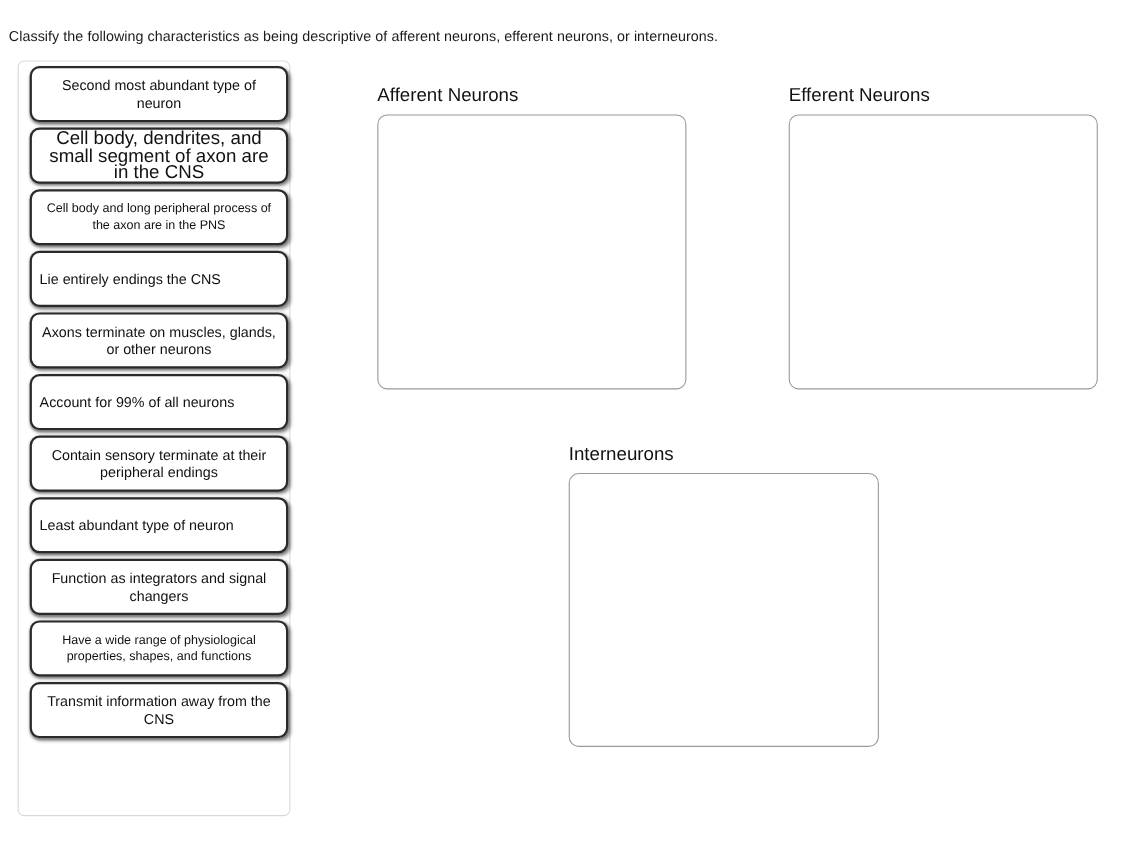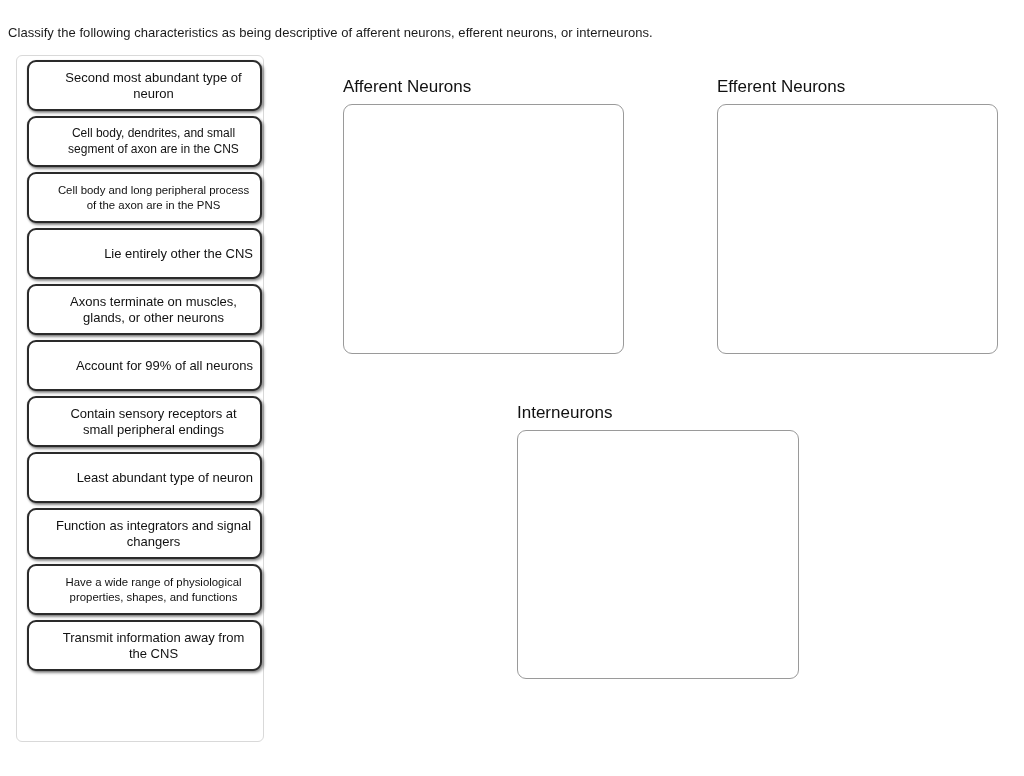--- a/index.html
+++ b/index.html
@@ -53,35 +53,34 @@
     width: 235px;
     height: 51px;
     margin-bottom: 5px;
     background: #ffffff;
     border: 2px solid #2a2a2a;
     border-radius: 9px;
     box-shadow: 2px 2px 3px rgba(0,0,0,0.40),
                 0 1px 2px rgba(0,0,0,0.22);
     display: flex;
     align-items: center;
-    justify-content: flex-end;
+    justify-content: flex-start;
     text-align: center;
     cursor: move;
     overflow: hidden;
-    padding-left: 18px;
   }
   .drag-card .card-text {
     display: block;
     padding: 0 7px;
     font-size: 13px;
     line-height: 16px;
     color: #111111;
   }
   .drag-card.size-md .card-text {
-    font-size: 12px;
+    font-size: 17px;
     line-height: 15.5px;
   }
   .drag-card.size-sm .card-text {
     font-size: 11.4px;
     line-height: 14.5px;
   }
 
   
   .zone-group {
     position: absolute;
@@ -122,33 +121,33 @@
 
     <div class="drag-card size-md">
       <span class="card-text">Cell body, dendrites, and small segment of axon are in the CNS</span>
     </div>
 
     <div class="drag-card size-sm">
       <span class="card-text">Cell body and long peripheral process of the axon are in the PNS</span>
     </div>
 
     <div class="drag-card size-lg">
-      <span class="card-text">Lie entirely other the CNS</span>
+      <span class="card-text">Lie entirely endings the CNS</span>
     </div>
 
     <div class="drag-card size-lg">
       <span class="card-text">Axons terminate on muscles, glands, or other neurons</span>
     </div>
 
     <div class="drag-card size-lg">
       <span class="card-text">Account for 99% of all neurons</span>
     </div>
 
     <div class="drag-card size-lg">
-      <span class="card-text">Contain sensory receptors at small peripheral endings</span>
+      <span class="card-text">Contain sensory terminate at their peripheral endings</span>
     </div>
 
     <div class="drag-card size-lg">
       <span class="card-text">Least abundant type of neuron</span>
     </div>
 
     <div class="drag-card size-lg">
       <span class="card-text">Function as integrators and signal changers</span>
     </div>
 

